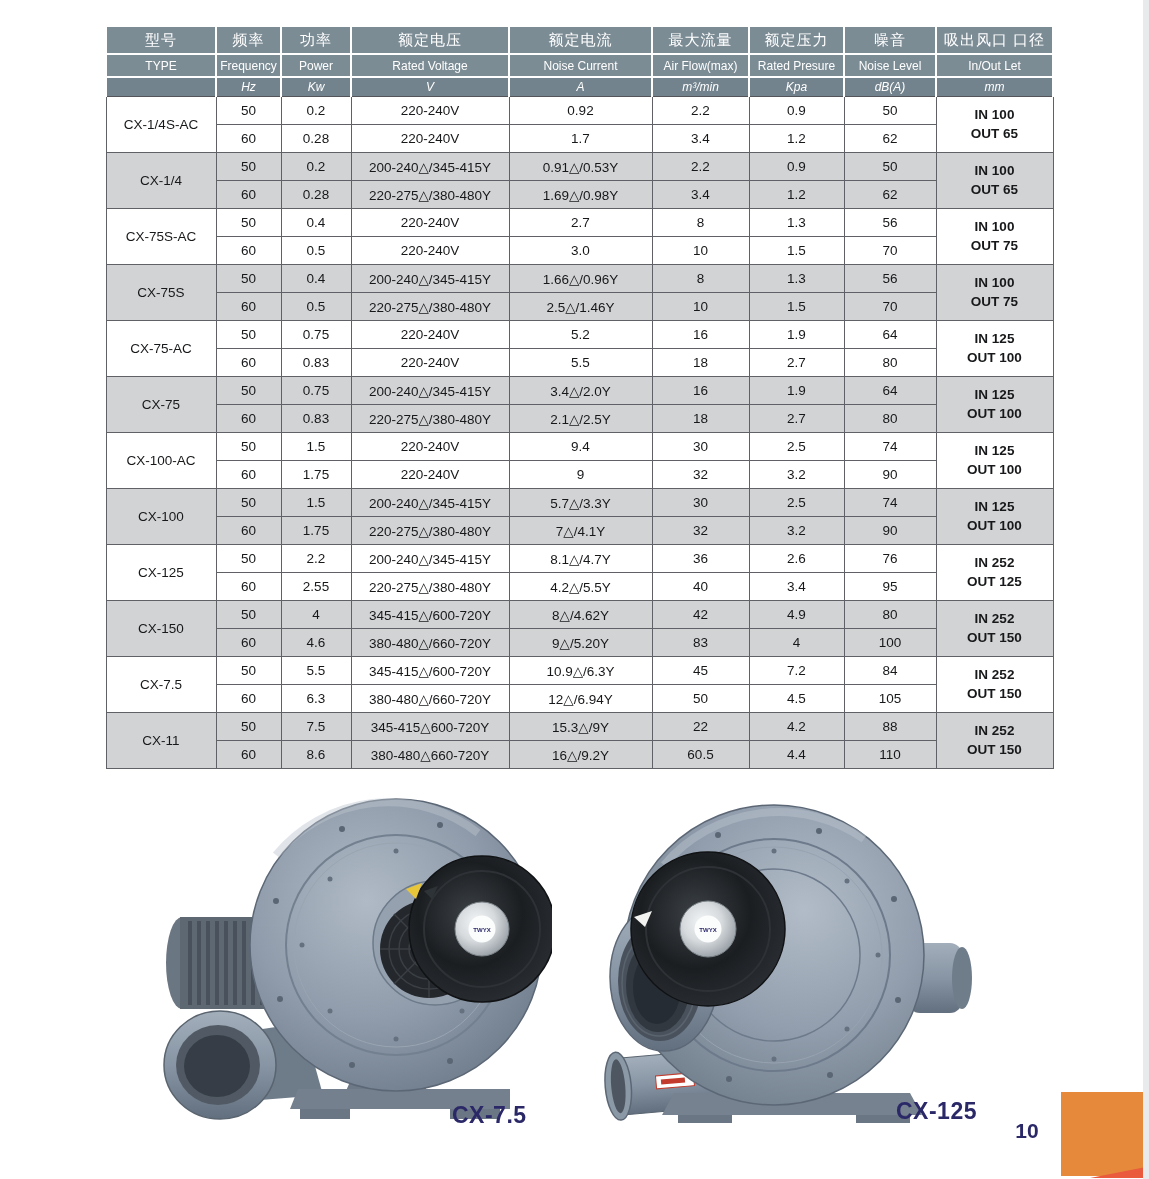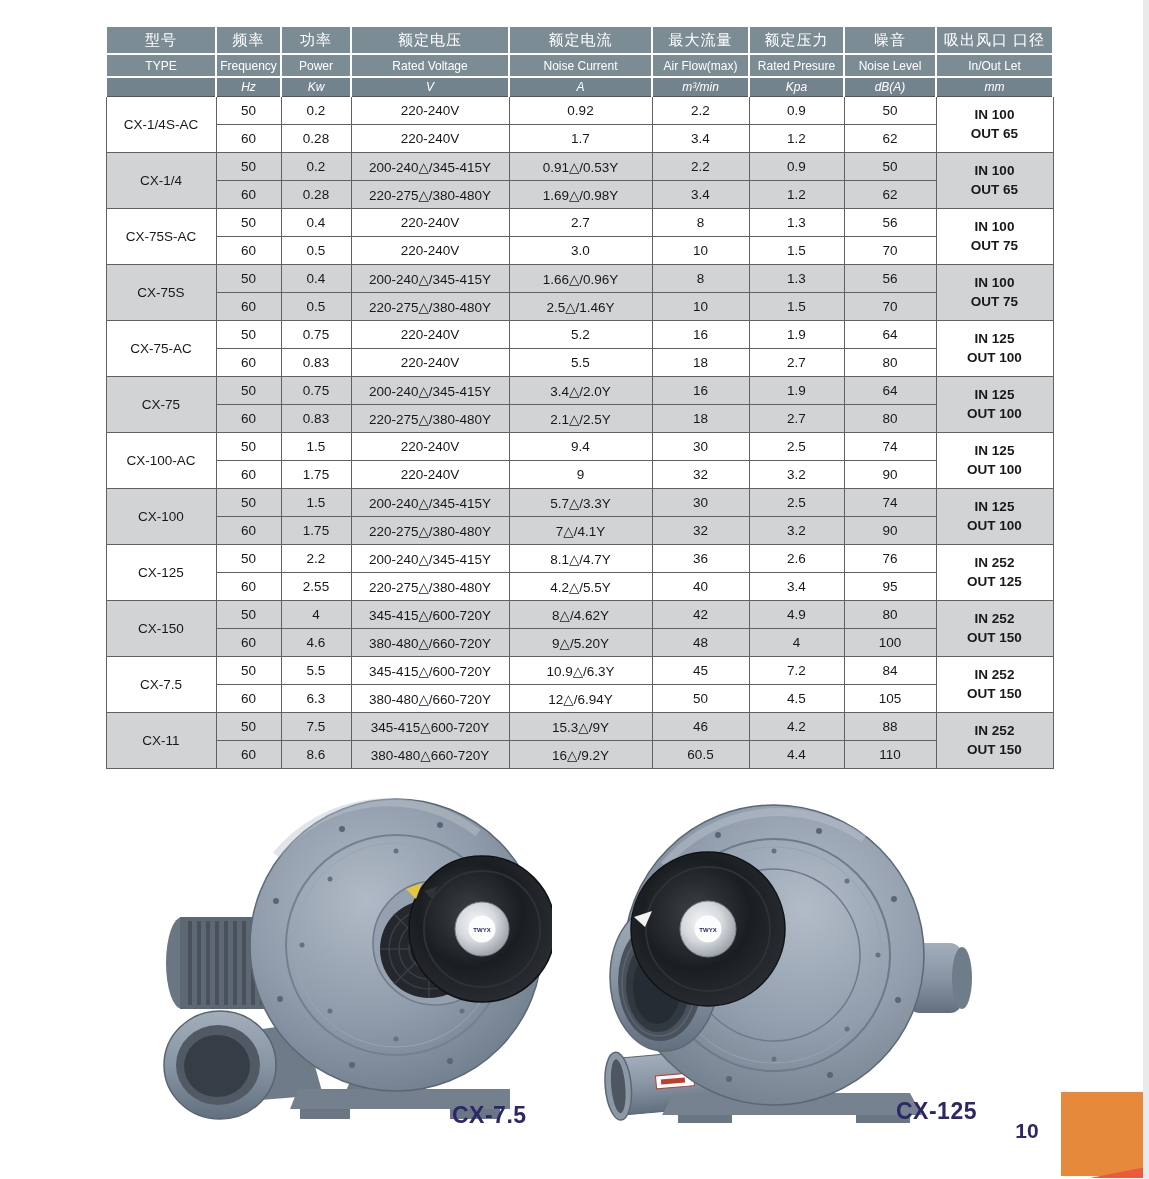--- a/index.html
+++ b/index.html
@@ -302,21 +302,21 @@
           <td rowspan="2" class="inout-cell shaded">
             <div>IN 252</div>
             <div>OUT 150</div>
           </td>
         </tr>
         <tr>
           <td class="shaded">60</td>
           <td class="shaded">4.6</td>
           <td class="shaded">380-480△/660-720Y</td>
           <td class="shaded">9△/5.20Y</td>
-          <td class="shaded">48</td>
+          <td class="shaded">83</td>
           <td class="shaded">4</td>
           <td class="shaded">100</td>
         </tr>
         <tr>
           <td rowspan="2" class="type-cell">CX-7.5</td>
           <td>50</td>
           <td>5.5</td>
           <td>345-415△/600-720Y</td>
           <td>10.9△/6.3Y</td>
           <td>45</td>
@@ -335,21 +335,21 @@
           <td>50</td>
           <td>4.5</td>
           <td>105</td>
         </tr>
         <tr>
           <td rowspan="2" class="type-cell shaded">CX-11</td>
           <td class="shaded">50</td>
           <td class="shaded">7.5</td>
           <td class="shaded">345-415△600-720Y</td>
           <td class="shaded">15.3△/9Y</td>
-          <td class="shaded">46</td>
+          <td class="shaded">22</td>
           <td class="shaded">4.2</td>
           <td class="shaded">88</td>
           <td rowspan="2" class="inout-cell shaded">
             <div>IN 252</div>
             <div>OUT 150</div>
           </td>
         </tr>
         <tr>
           <td class="shaded">60</td>
           <td class="shaded">8.6</td>

